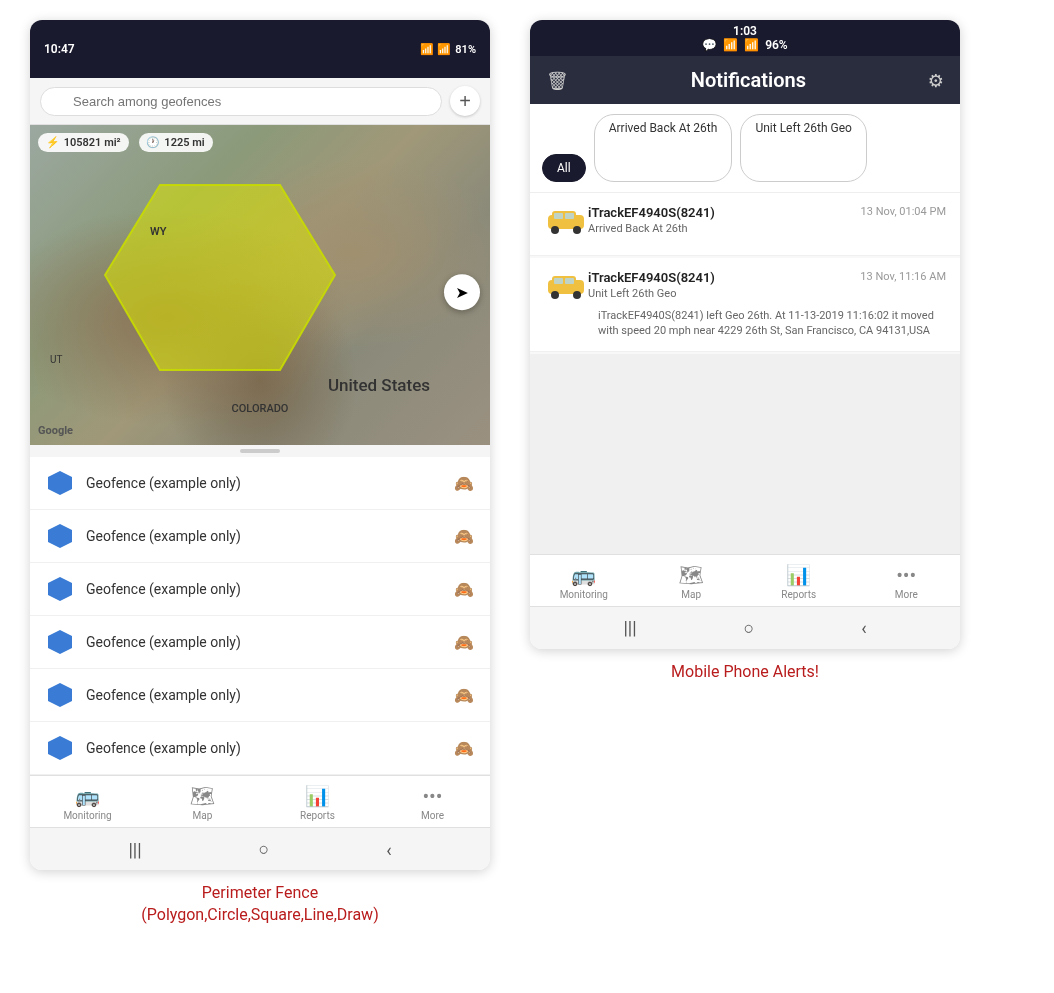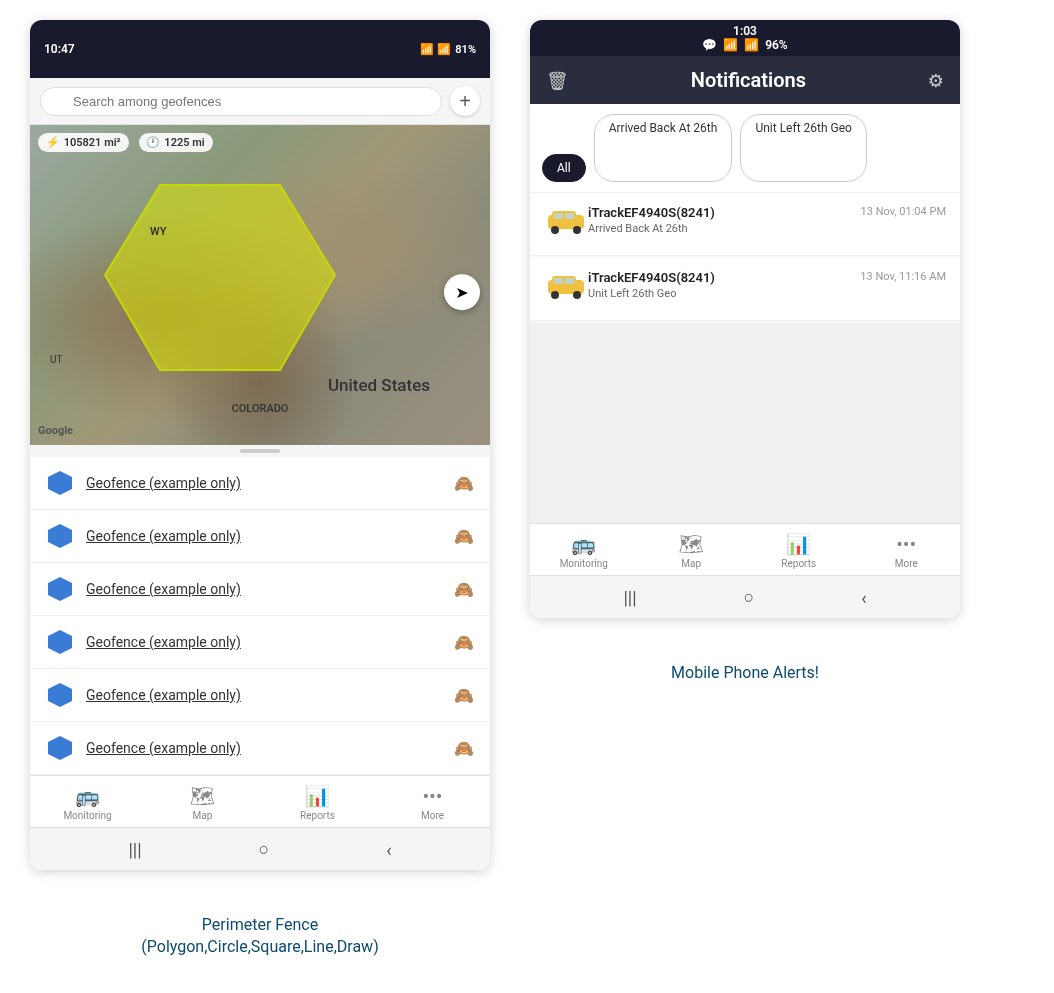--- a/index.html
+++ b/index.html
@@ -221,21 +221,20 @@
     }
     .geo-icon {
       width: 28px;
       height: 28px;
       flex-shrink: 0;
     }
     .geo-label {
       flex: 1;
       font-size: 14px;
       color: #333;
-      text-decoration: underline;
     }
     .geo-eye-icon {
       color: #999;
       font-size: 16px;
     }
 
     
     .bottom-nav {
       display: flex;
       border-top: 1px solid #e0e0e0;
@@ -262,23 +261,22 @@
       padding: 10px 40px;
       border-top: 1px solid #e0e0e0;
     }
     .android-btn { font-size: 18px; color: #555; cursor: pointer; }
 
     
     .caption {
       text-align: center;
       padding: 12px 10px 0;
       font-size: 16px;
-      color: #0c4a6e;
+      color: #b91c1c;
       line-height: 1.4;
-      margin-top: 32px;
     }
 
     
     .phone-right {
       width: 430px;
       border-radius: 12px;
       overflow: hidden;
       box-shadow: 0 2px 12px rgba(0,0,0,0.18);
       background: #fff;
       flex-shrink: 0;
@@ -600,20 +598,21 @@
               </svg>
             </div>
             <div class="notif-card-info">
               <div class="notif-card-top">
                 <span class="notif-card-name">iTrackEF4940S(8241)</span>
                 <span class="notif-card-time">13 Nov, 11:16 AM</span>
               </div>
               <div class="notif-card-event">Unit Left 26th Geo</div>
             </div>
           </div>
+          <div class="notif-card-desc">iTrackEF4940S(8241) left Geo 26th.    At 11-13-2019 11:16:02 it moved with speed 20 mph near 4229 26th St, San Francisco, CA 94131,USA</div>
         </div>
 
         <div class="empty-area"></div>
       </div>
 
       <div class="bottom-nav">
         <div class="nav-item">
           <span class="nav-icon">🚌</span>
           <span class="nav-label">Monitoring</span>
         </div>

